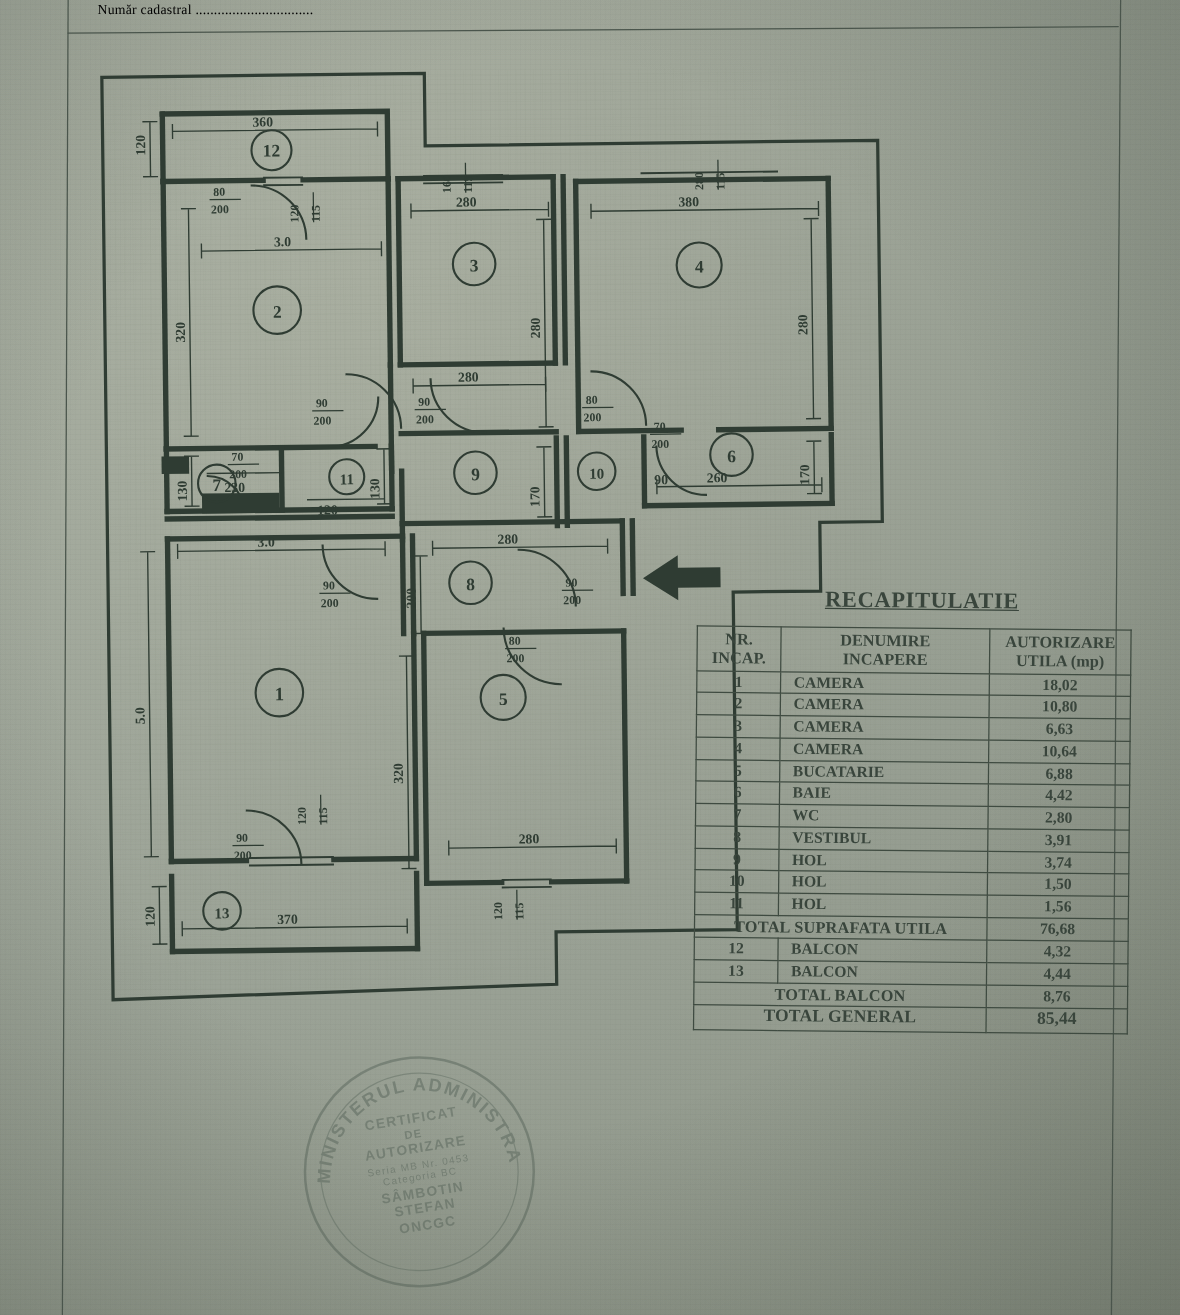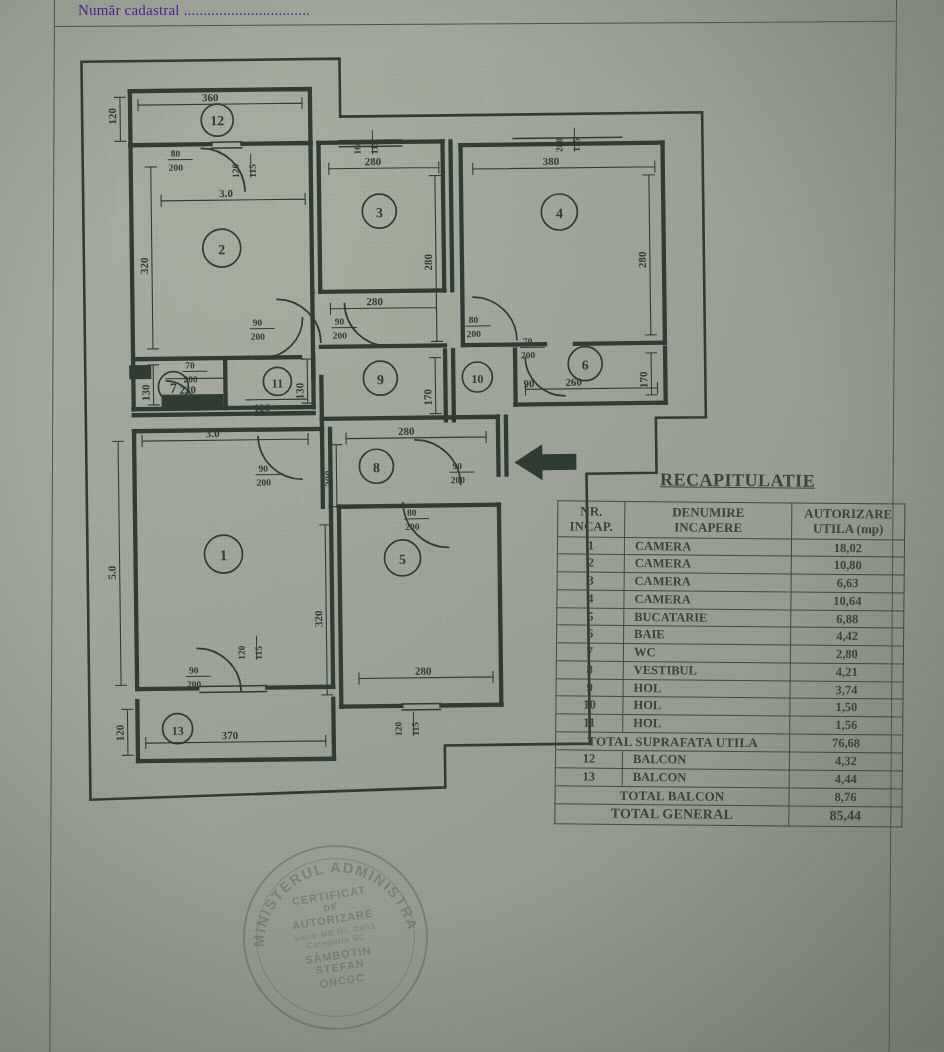--- a/index.html
+++ b/index.html
@@ -20,22 +20,22 @@
     content:"";position:absolute;inset:0;
     background:
       repeating-linear-gradient(0deg, rgba(0,0,0,0.018) 0 1px, transparent 1px 4px),
       repeating-linear-gradient(90deg, rgba(0,0,0,0.014) 0 1px, transparent 1px 4px);
     pointer-events:none;
   }
   .vig{position:absolute;inset:0;pointer-events:none;
     background:radial-gradient(ellipse at 45% 45%, rgba(0,0,0,0) 52%, rgba(20,28,20,0.20) 100%);}
   
   #hdr-label{
-    position:absolute;left:78px;top:2px;font-size:15px;letter-spacing:.2px;
-    color:#4c1d95;white-space:nowrap;
+    position:absolute;left:78px;top:2px;font-size:11px;letter-spacing:.2px;
+    color:#000000;white-space:nowrap;
   }
   #hdr-rule{position:absolute;left:54px;top:26px;width:841px;height:0;
     border-top:1.4px solid #4a554c;transform:rotate(-0.35deg);transform-origin:left center;}
   #frame-left{position:absolute;left:54px;top:0px;width:0;height:1052px;border-left:1.5px solid #4a554c;
     transform:rotate(0.25deg);transform-origin:top left;}
   #frame-right{position:absolute;left:896px;top:0px;width:0;height:1052px;border-left:1.5px solid #4a554c;
     transform:rotate(0.4deg);transform-origin:top left;}
   
   #plan{position:absolute;left:46px;top:46px;width:700px;height:770px;transform:rotate(-0.7deg);}
   #plan svg{display:block;}
@@ -447,21 +447,21 @@
           <td class="area">4,42</td>
         </tr>
         <tr>
           <td class="num">7</td>
           <td class="name">WC</td>
           <td class="area">2,80</td>
         </tr>
         <tr>
           <td class="num">8</td>
           <td class="name">VESTIBUL</td>
-          <td class="area">4,21</td>
+          <td class="area">3,91</td>
         </tr>
         <tr>
           <td class="num">9</td>
           <td class="name">HOL</td>
           <td class="area">3,74</td>
         </tr>
         <tr>
           <td class="num">10</td>
           <td class="name">HOL</td>
           <td class="area">1,50</td>

